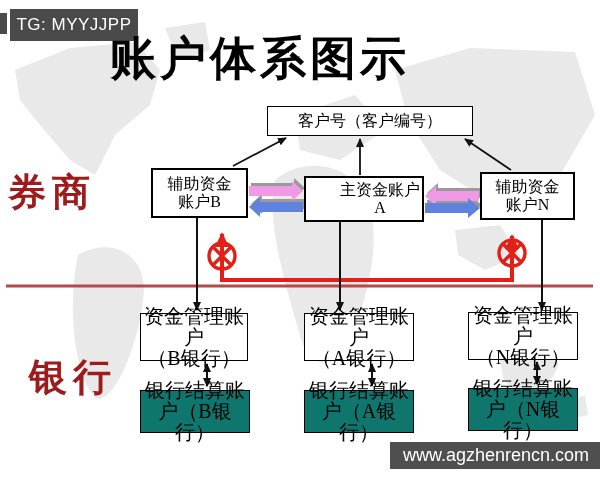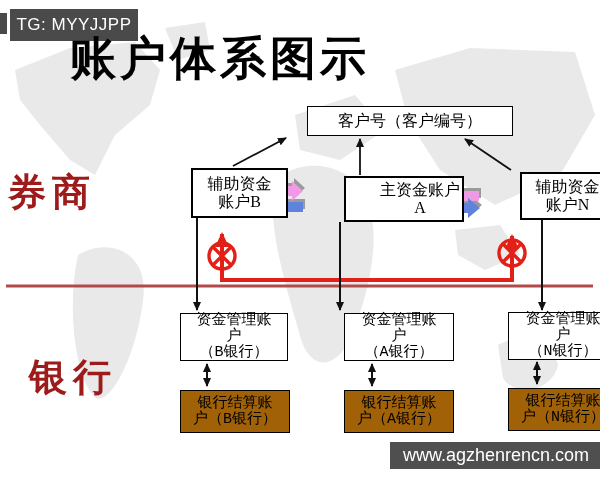--- a/index.html
+++ b/index.html
@@ -11,31 +11,31 @@
   .layer { position:absolute; left:0; top:0; width:600px; height:480px; }
   
   .badge {
     position:absolute; left:10px; top:9px; width:128px; height:32px;
     background:#4a4a4a; color:#fff; display:flex; align-items:center; justify-content:center;
     font-family:"Liberation Sans","DejaVu Sans",sans-serif; font-size:17px; letter-spacing:.5px;
   }
   .corner-tab { position:absolute; left:0; top:13px; width:7px; height:21px; background:#4a4a4a; }
   
   .title {
-    position:absolute; left:70px; top:34px; width:380px; 
+    position:absolute; left:70px; top:34px; width:380px; text-align:center;
     font-size:46px; font-weight:bold; color:#000; letter-spacing:4px; line-height:1.1;
   }
   
   .node {
     position:absolute; background:#fff; border:2px solid #000; box-sizing:border-box;
     display:flex; align-items:center; justify-content:center; text-align:center;
-    font-size:16px; color:#000; white-space:pre-line; line-height:1.15;margin-left:40px;
+    font-size:16px; color:#000; white-space:pre-line; line-height:1.15;
   }
-  .node.small { font-size:15px; line-height:1.05;font-family:Liberation Mono, monospace; }
-  .node.gray { background:#a16207; border-width:1.5px;text-align:center; }
+  .node.small { font-size:20px; line-height:1.05; }
+  .node.gray { background:#0f766e; border-width:1.5px;text-align:center; }
   .node.thin { border-width:1.5px; }
   
   .section-label {
     position:absolute; color:#9e1b1b; font-size:38px; font-weight:bold; letter-spacing:6px; line-height:1;
   }
   
   .watermark {
     position:absolute; left:390px; top:442px; width:212px; height:27px; background:#4f4f4f;
     color:#fff; display:flex; align-items:center; justify-content:center;
     font-family:"Liberation Sans","DejaVu Sans",sans-serif; font-size:18px;

